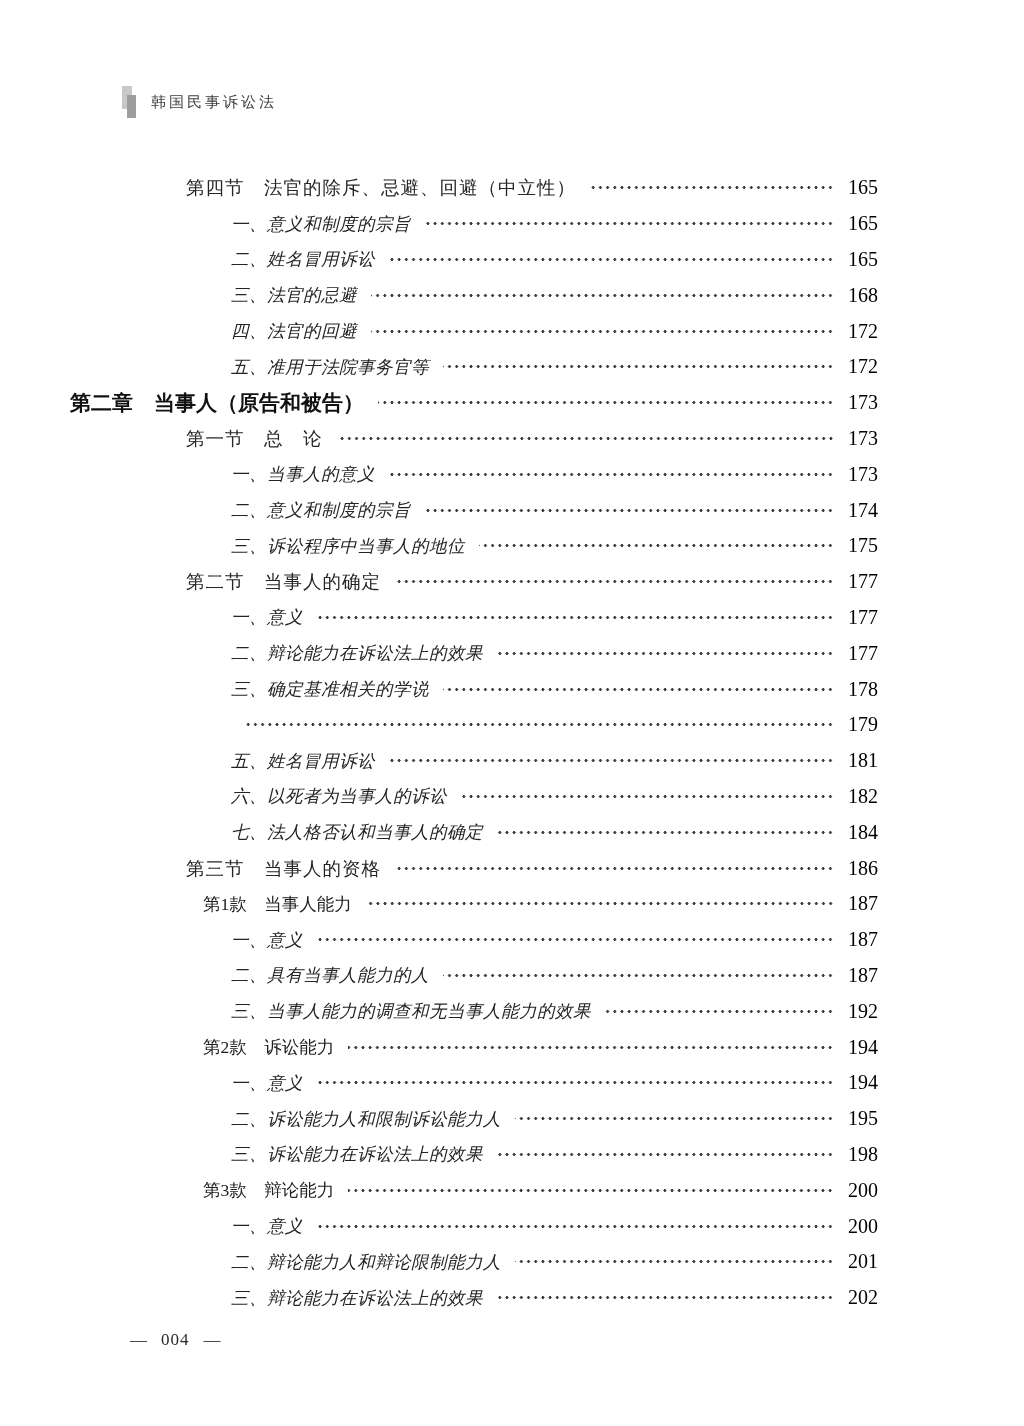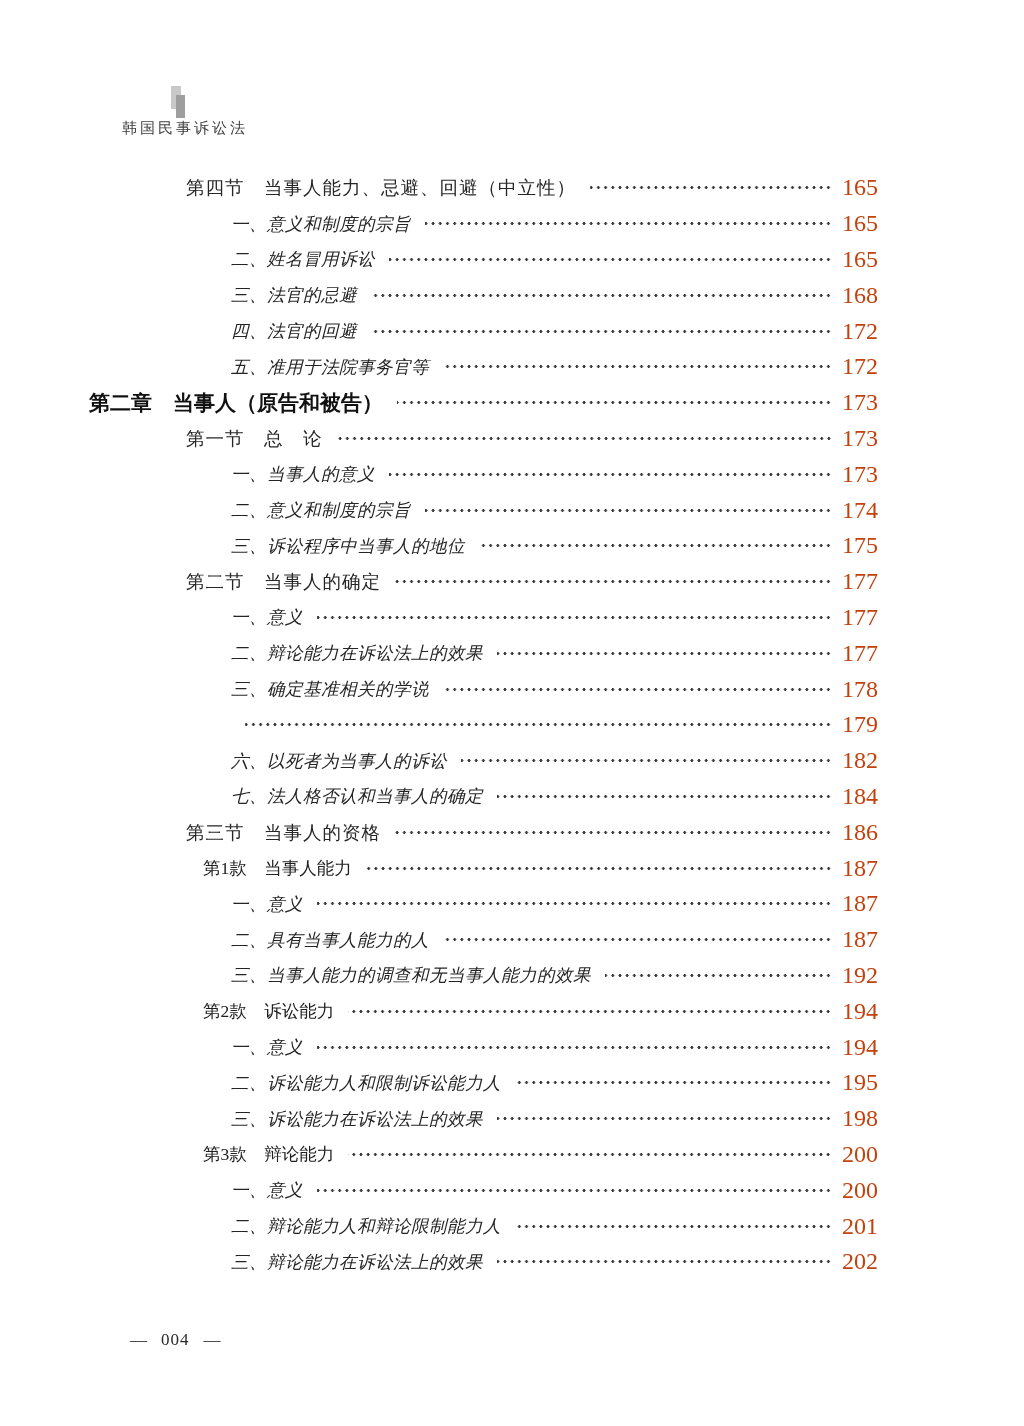--- a/index.html
+++ b/index.html
@@ -16,21 +16,20 @@
     font-family: "Liberation Serif", serif;
   }
 
   
   .page-header {
     position: absolute;
     top: 85px;
     left: 122px;
     display: flex;
     align-items: center;
-    flex-direction: column;
   }
   .bar-icon {
     position: relative;
     width: 16px;
     height: 34px;
     margin-right: 13px;
   }
   .bar-icon .bar-light {
     position: absolute;
     left: 0; top: 1px;
@@ -69,29 +68,29 @@
     flex: 1;
     height: 5px;
     margin: 0 10px 0 14px;
     background-image: radial-gradient(circle, #3a3a3a 1.25px, transparent 1.6px);
     background-size: 7.2px 5px;
     background-repeat: repeat-x;
     background-position: right center;
   }
   .toc-row .pagenum {
     font-family: "Liberation Serif", serif;
-    font-size: 24px;
+    font-size: 20px;
     min-width: 34px;
     text-align: right;
-    color: #c2410c;
+    color: #000000;
   }
 
   
   .lv-chapter {
-    padding-left: 89px;
+    padding-left: 70px;
     font-family: "Liberation Sans", sans-serif;
     font-weight: 700;
     font-size: 21px;
     color: #111;
   }
   .lv-chapter .pagenum { font-weight: 400; }
   .lv-section {
     padding-left: 186px;
     font-family: "Liberation Sans", sans-serif;
     font-weight: 400;
@@ -134,21 +133,21 @@
 <div class="page-header">
   <span class="bar-icon">
     <span class="bar-light"></span>
     <span class="bar-dark"></span>
   </span>
   <span class="book-title">韩国民事诉讼法</span>
 </div>
 
 <div class="toc">
     <div class="toc-row lv-section">
-    <span class="title">第四节　当事人能力、忌避、回避（中立性）</span>
+    <span class="title">第四节　法官的除斥、忌避、回避（中立性）</span>
     <span class="leader"></span>
     <span class="pagenum">165</span>
   </div>
     <div class="toc-row lv-item">
     <span class="title">一、意义和制度的宗旨</span>
     <span class="leader"></span>
     <span class="pagenum">165</span>
   </div>
     <div class="toc-row lv-item">
     <span class="title">二、姓名冒用诉讼</span>
@@ -211,20 +210,25 @@
     <span class="pagenum">177</span>
   </div>
     <div class="toc-row lv-item">
     <span class="title">三、确定基准相关的学说</span>
     <span class="leader"></span>
     <span class="pagenum">178</span>
   </div>
     <div class="toc-row lv-item">
     <span class="leader"></span>
     <span class="pagenum">179</span>
+  </div>
+    <div class="toc-row lv-item">
+    <span class="title">五、姓名冒用诉讼</span>
+    <span class="leader"></span>
+    <span class="pagenum">181</span>
   </div>
     <div class="toc-row lv-item">
     <span class="title">六、以死者为当事人的诉讼</span>
     <span class="leader"></span>
     <span class="pagenum">182</span>
   </div>
     <div class="toc-row lv-item">
     <span class="title">七、法人格否认和当事人的确定</span>
     <span class="leader"></span>
     <span class="pagenum">184</span>

